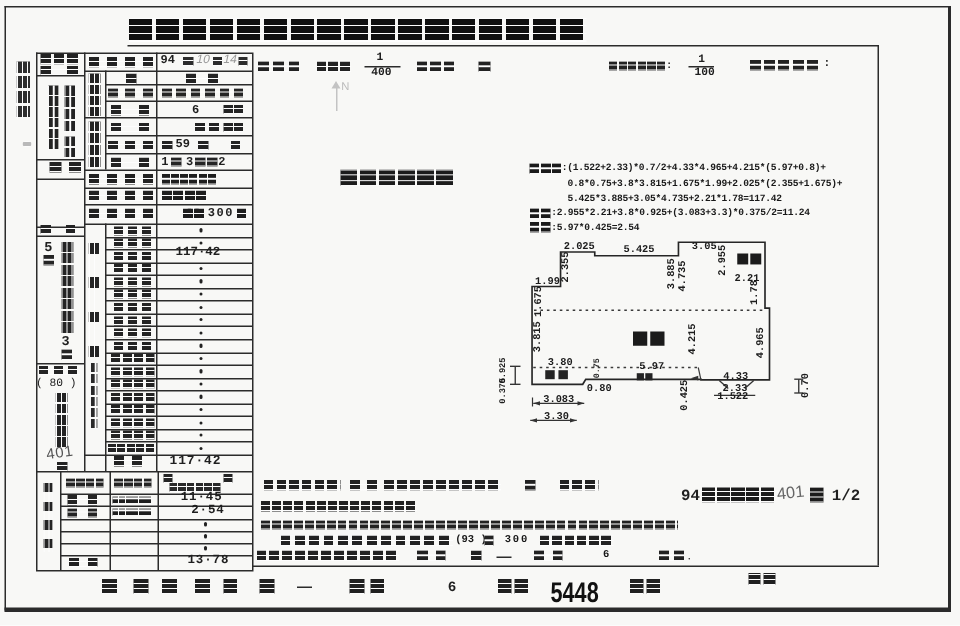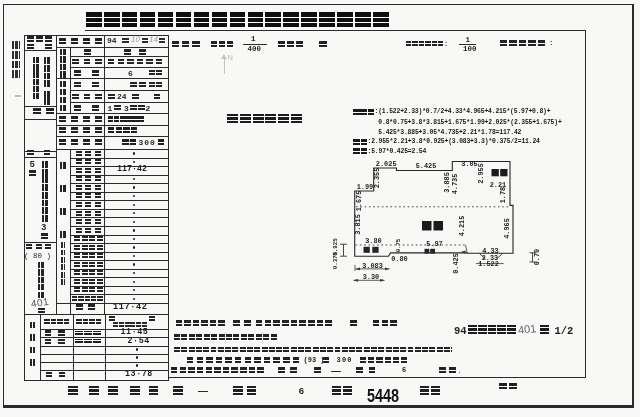--- a/index.html
+++ b/index.html
@@ -200,21 +200,21 @@
 <div class="h" style="left:74px;top:81.5px;width:25.5px;height:6.8px;--a:6.8px;--b:18.5px;--c:#242424"></div>
 
 <div class="h" style="left:129.5px;top:81.5px;width:16px;height:6.8px;--a:6.8px;--b:9.2px;--c:#242424"></div>
 
 <div class="h" style="left:148.5px;top:81.5px;width:13.5px;height:6.6px;--a:6.3px;--b:7.2px;--c:#242424"></div>
 
 <div class="h" style="left:72px;top:93.5px;width:30px;height:6.6px;--a:6.6px;--b:11.6px;--c:#242424"></div>
 
 <div class="b" style="left:108px;top:93.5px;width:6.5px;height:6.6px;--c:#242424"></div>
 
-<div class="x" style="left:117px;top:93.2px;font-size:8px;font-weight:bold">24</div>
+<div class="x" style="left:117px;top:93.2px;font-size:8px;font-weight:bold">59</div>
 
 <div class="b" style="left:132px;top:93.5px;width:6.5px;height:6.6px;--c:#242424"></div>
 
 <div class="b" style="left:153.5px;top:93.5px;width:6.5px;height:6.6px;--c:#242424"></div>
 
 <div class="h" style="left:74px;top:104.8px;width:25.5px;height:6.8px;--a:6.8px;--b:18.5px;--c:#242424"></div>
 
 <div class="x" style="left:107.5px;top:104.5px;font-size:8px;font-weight:bold">1</div>
 <div class="b" style="left:114px;top:104.8px;width:6.8px;height:6.6px;--c:#242424"></div>
 <div class="x" style="left:124px;top:104.5px;font-size:8px;font-weight:bold">3</div>

